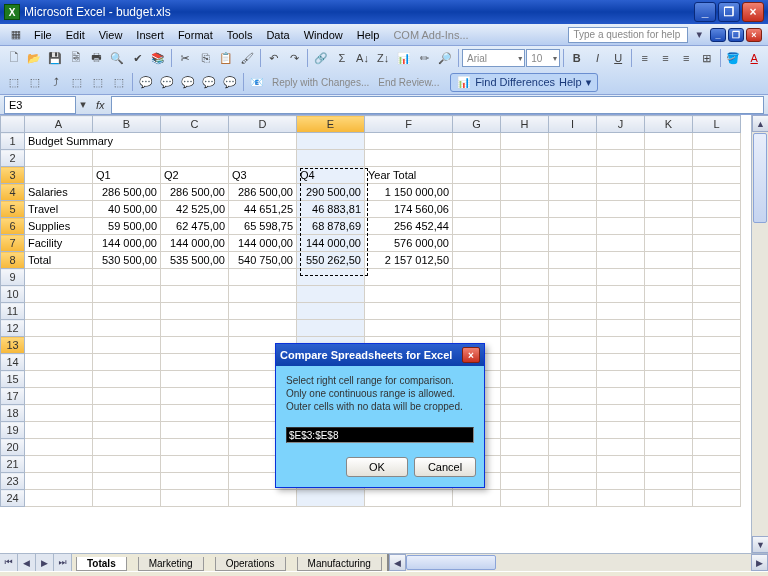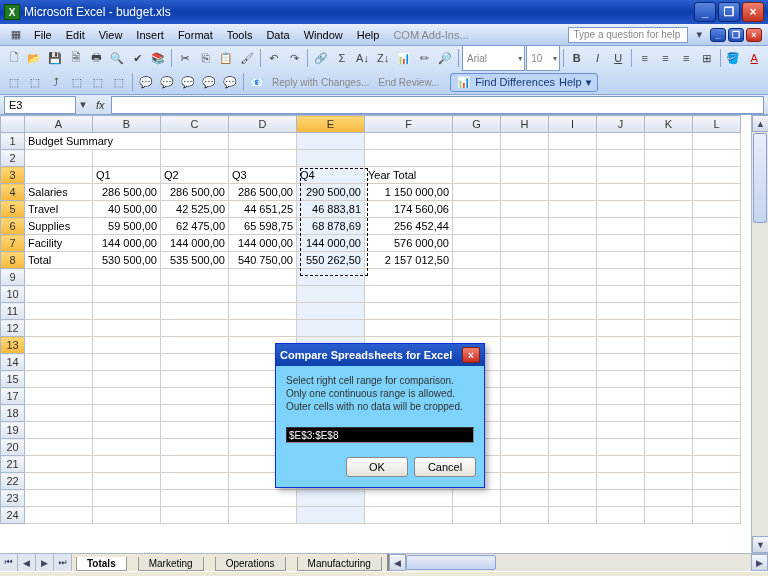--- a/index.html
+++ b/index.html
@@ -13,21 +13,21 @@
 .win-btn.close { background:linear-gradient(to bottom,#f08070,#c83020); border:1px solid #802010; }
 .menubar { height:22px; background:linear-gradient(to bottom,#e7eff9,#b7cdf0); display:flex; align-items:center; padding:0 6px; border-bottom:1px solid #8ba4d8; gap:2px; }
 .menu-item { padding:2px 6px; cursor:default; }
 .menu-item.gray { color:#888; }
 .menubar .help-box { margin-left:auto;padding-left:12px; }
 .help-box input { width:120px; height:16px; font-size:10px; padding:0 4px; border:1px solid #7a9ac8; color:#888; }
 .toolbars { background:linear-gradient(to bottom,#e3edf9,#bdd3f2); border-bottom:1px solid #8ba4d8; }
 .toolbar-row { height:24px; display:flex; align-items:center; padding:0 4px; gap:1px; }
 .tbtn { width:20px; height:20px; border:1px solid transparent; display:flex; align-items:center; justify-content:center; font-size:11px; color:#444; cursor:default; }
 .tsep { width:1px; height:18px; background:#8ba4d8; margin:0 2px; }
-.tcombo { height:26px; border:1px solid #7a9ac8; background:#fff; font-size:10px; padding:0 14px 0 4px; position:relative; display:flex; align-items:center; color:#888; }
+.tcombo { height:18px; border:1px solid #7a9ac8; background:#fff; font-size:10px; padding:0 14px 0 4px; position:relative; display:flex; align-items:center; color:#888; }
 .tcombo::after { content:"▾"; position:absolute; right:2px; font-size:8px; color:#666; }
 .highlight-box { background:#bcd5f6; border:1px solid #6a8ed0; border-radius:3px; padding:2px 6px; display:flex; align-items:center; gap:4px; font-size:11px; color:#1a3a7a; margin-left:6px; }
 .namebox-row { height:20px; display:flex; align-items:center; background:linear-gradient(to bottom,#e3edf9,#d0def0); border-bottom:1px solid #8ba4d8; }
 .namebox { width:72px; height:18px; border:1px solid #7a9ac8; background:#fff; padding:0 4px; display:flex; align-items:center; font-size:11px; margin-left:4px; }
 .fx-label { font-style:italic; padding:0 6px; color:#333; }
 .formula-input { flex:1; height:18px; border:1px solid #7a9ac8; background:#fff; margin-right:4px; }
 .sheet-area { position:relative; height:438px; background:#fff; }
 .grid-wrapper { position:absolute; top:0; left:0; right:18px; bottom:0; overflow:hidden; }
 table.grid { border-collapse:collapse; table-layout:fixed; }
 table.grid th, table.grid td { border:1px solid #d4d0c8; height:17px; font-size:11px; padding:0 3px; white-space:nowrap; overflow:hidden; }
@@ -492,35 +492,20 @@
             <td class="col-E"></td>
             <td></td>
             <td></td>
             <td></td>
             <td></td>
             <td></td>
             <td></td>
             <td></td>
           </tr>
       <tr>
-            <th class="rowh">22</th>
-            <td></td>
-            <td></td>
-            <td></td>
-            <td></td>
-            <td class="col-E"></td>
-            <td></td>
-            <td></td>
-            <td></td>
-            <td></td>
-            <td></td>
-            <td></td>
-            <td></td>
-          </tr>
-      <tr>
             <th class="rowh">23</th>
             <td></td>
             <td></td>
             <td></td>
             <td></td>
             <td class="col-E"></td>
             <td></td>
             <td></td>
             <td></td>
             <td></td>

